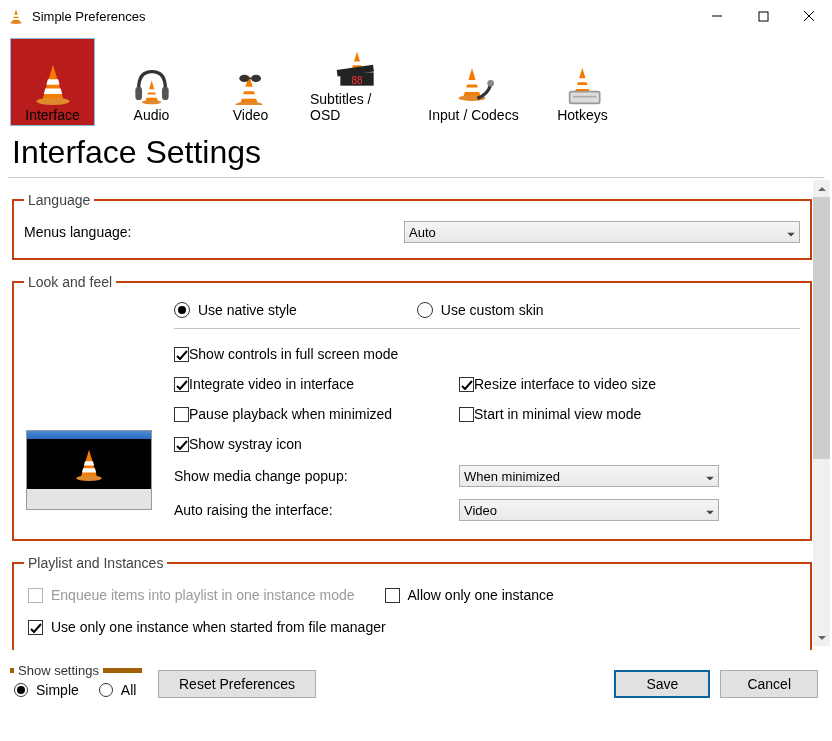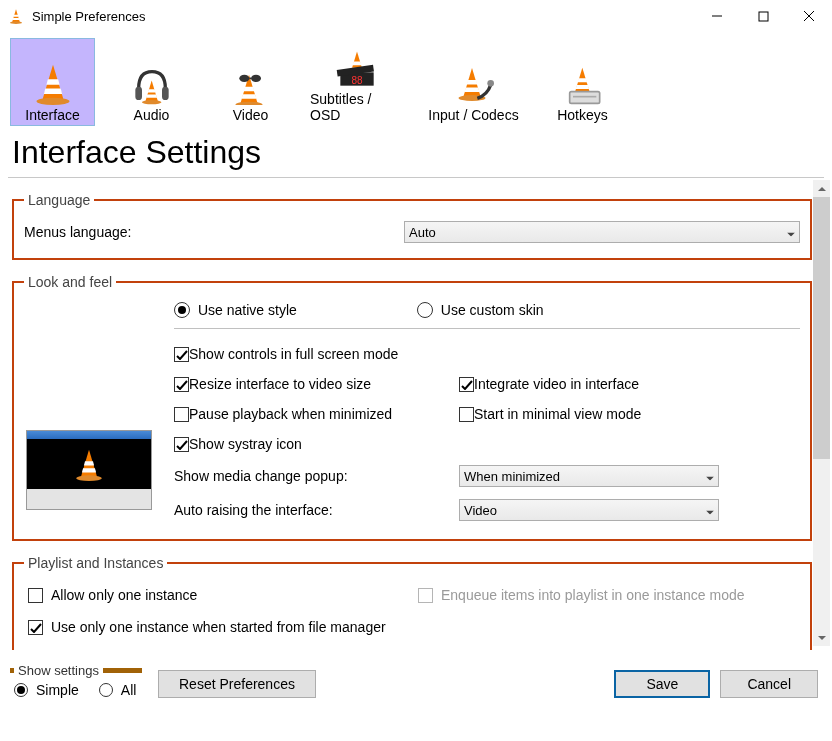--- a/index.html
+++ b/index.html
@@ -9,21 +9,21 @@
 .titlebar { height: 32px; display: flex; align-items: center; padding: 0 0 0 8px; }
 .titlebar .icon { width: 18px; height: 18px; margin-right: 6px; display:flex; align-items:center; }
 .titlebar .title { flex: 1; font-size: 13px; }
 .titlebar .btns { display: flex; }
 .titlebar .btns div { width: 46px; height: 32px; display: flex; align-items: center; justify-content: center; }
 .titlebar .btns svg { stroke: #000; stroke-width:1; }
 
 
 .cats { display: flex; gap: 14px; padding: 6px 10px 4px 10px; }
 .cat { display: flex; flex-direction: column; align-items: center; justify-content:flex-end; width: 85px; padding: 6px 2px 2px 2px; border:1px solid transparent; }
-.cat.selected { background: #c4b5fd; border:1px solid #8ab9e0; }
+.cat.selected { background: #b91c1c; border:1px solid #8ab9e0; }
 .cat .ci { width: 48px; height: 44px; display:flex; align-items:flex-end; justify-content:center; }
 .cat .lbl { font-size: 14px; margin-top:2px; }
 .cats .cat:nth-child(4){ width:100px; }
 .cats .cat:nth-child(5){ width:105px; }
 
 
 .sechead { font-size: 32px; padding: 4px 12px 6px 12px; }
 .hr { height: 1px; background: #c8c8c8; margin: 0 8px; }
 
 
@@ -243,29 +243,29 @@
               </svg>
             </span>
         <span>Show controls in full screen mode</span>
       </div>
       <div class="cb">
         <span class="checkbox checked">
               <svg width="13" height="11">
                 <use href="#check"></use>
               </svg>
             </span>
+        <span>Integrate video in interface</span>
+      </div>
+      <div class="cb">
+        <span class="checkbox checked">
+              <svg width="13" height="11">
+                <use href="#check"></use>
+              </svg>
+            </span>
         <span>Resize interface to video size</span>
-      </div>
-      <div class="cb">
-        <span class="checkbox checked">
-              <svg width="13" height="11">
-                <use href="#check"></use>
-              </svg>
-            </span>
-        <span>Integrate video in interface</span>
       </div>
       <div class="cb">
         <span class="checkbox"></span>
         <span>Pause playback when minimized</span>
       </div>
       <div class="cb">
         <span class="checkbox"></span>
         <span>Start in minimal view mode</span>
       </div>
       <div class="cb" style="width:570px">
@@ -294,27 +294,27 @@
         <span class="sarrow"><svg width="8" height="4">
                 <use href="#caret"></use>
               </svg></span>
       </div>
     </div>
   </fieldset>
 
   <fieldset style="border-bottom:none; margin-bottom:0;">
     <legend>Playlist and Instances</legend>
     <div class="playlist-cb-row">
+      <div class="cb disabled">
+        <span class="checkbox"></span>
+        <span>Enqueue items into playlist in one instance mode</span>
+      </div>
       <div class="cb" style="width:360px">
         <span class="checkbox"></span>
         <span>Allow only one instance</span>
-      </div>
-      <div class="cb disabled">
-        <span class="checkbox"></span>
-        <span>Enqueue items into playlist in one instance mode</span>
       </div>
     </div>
     <div class="playlist-cb-row">
       <div class="cb">
         <span class="checkbox checked">
               <svg width="13" height="11">
                 <use href="#check"></use>
               </svg>
             </span>
         <span>Use only one instance when started from file manager</span>

